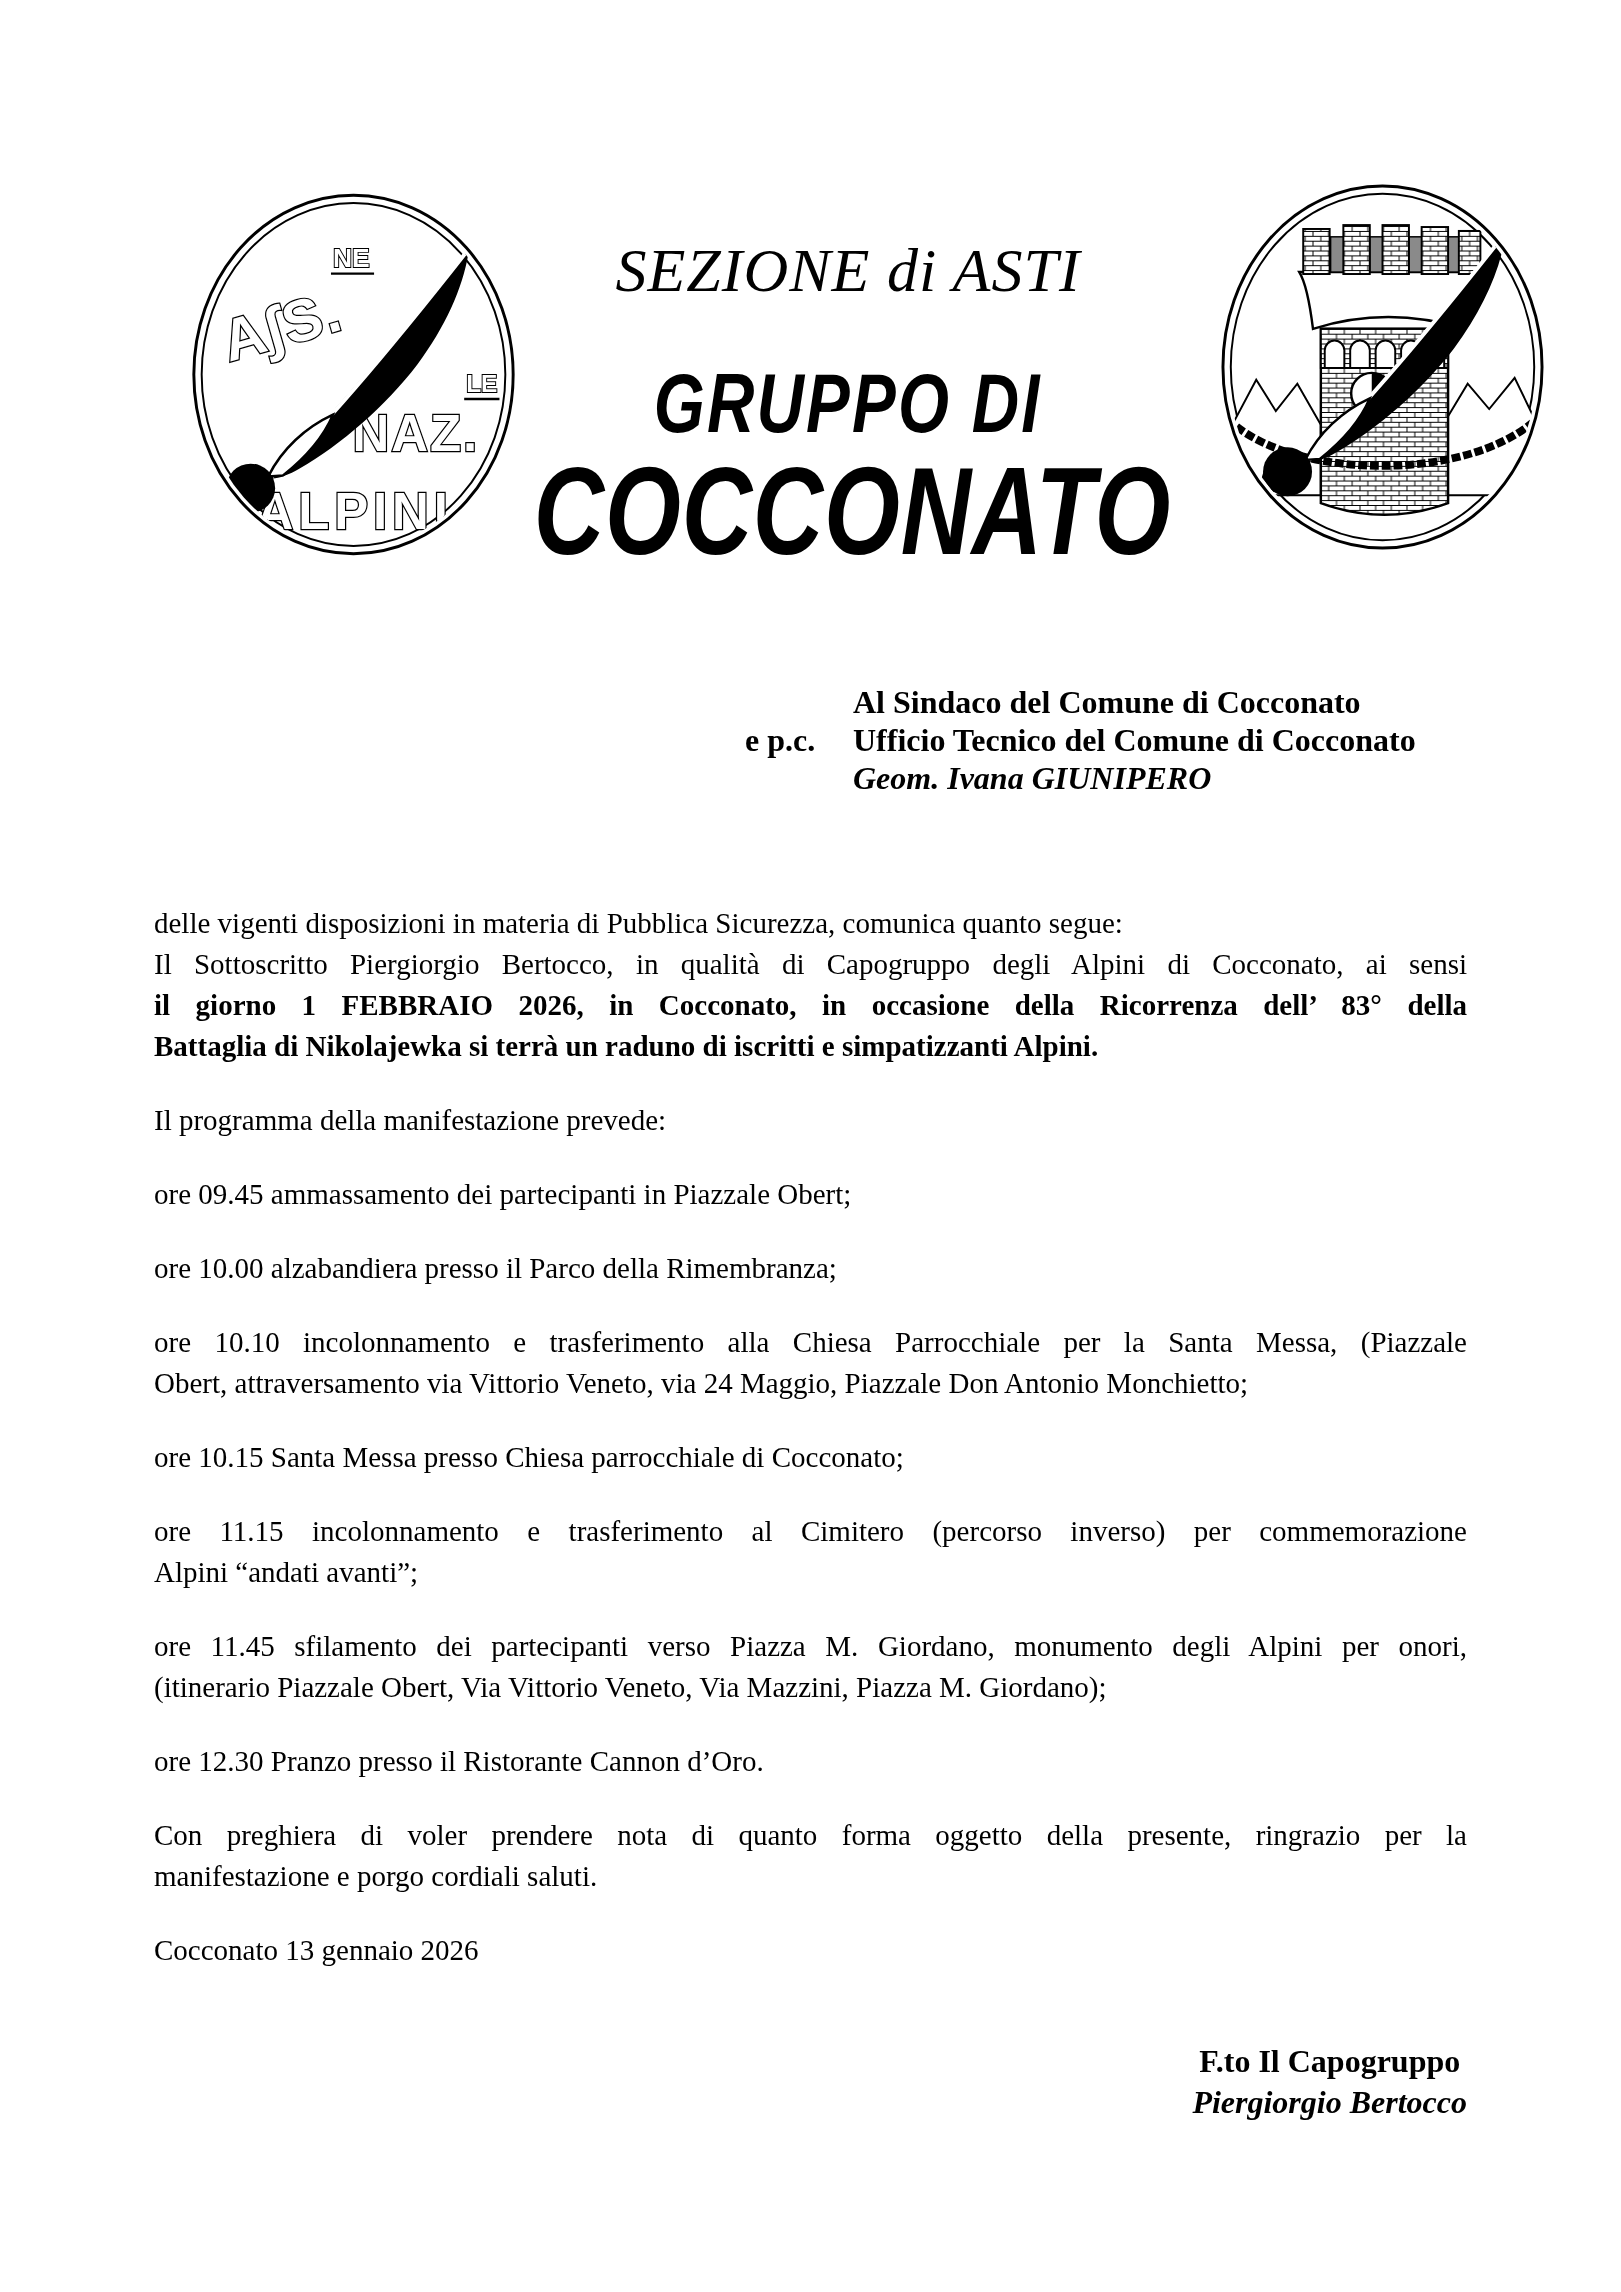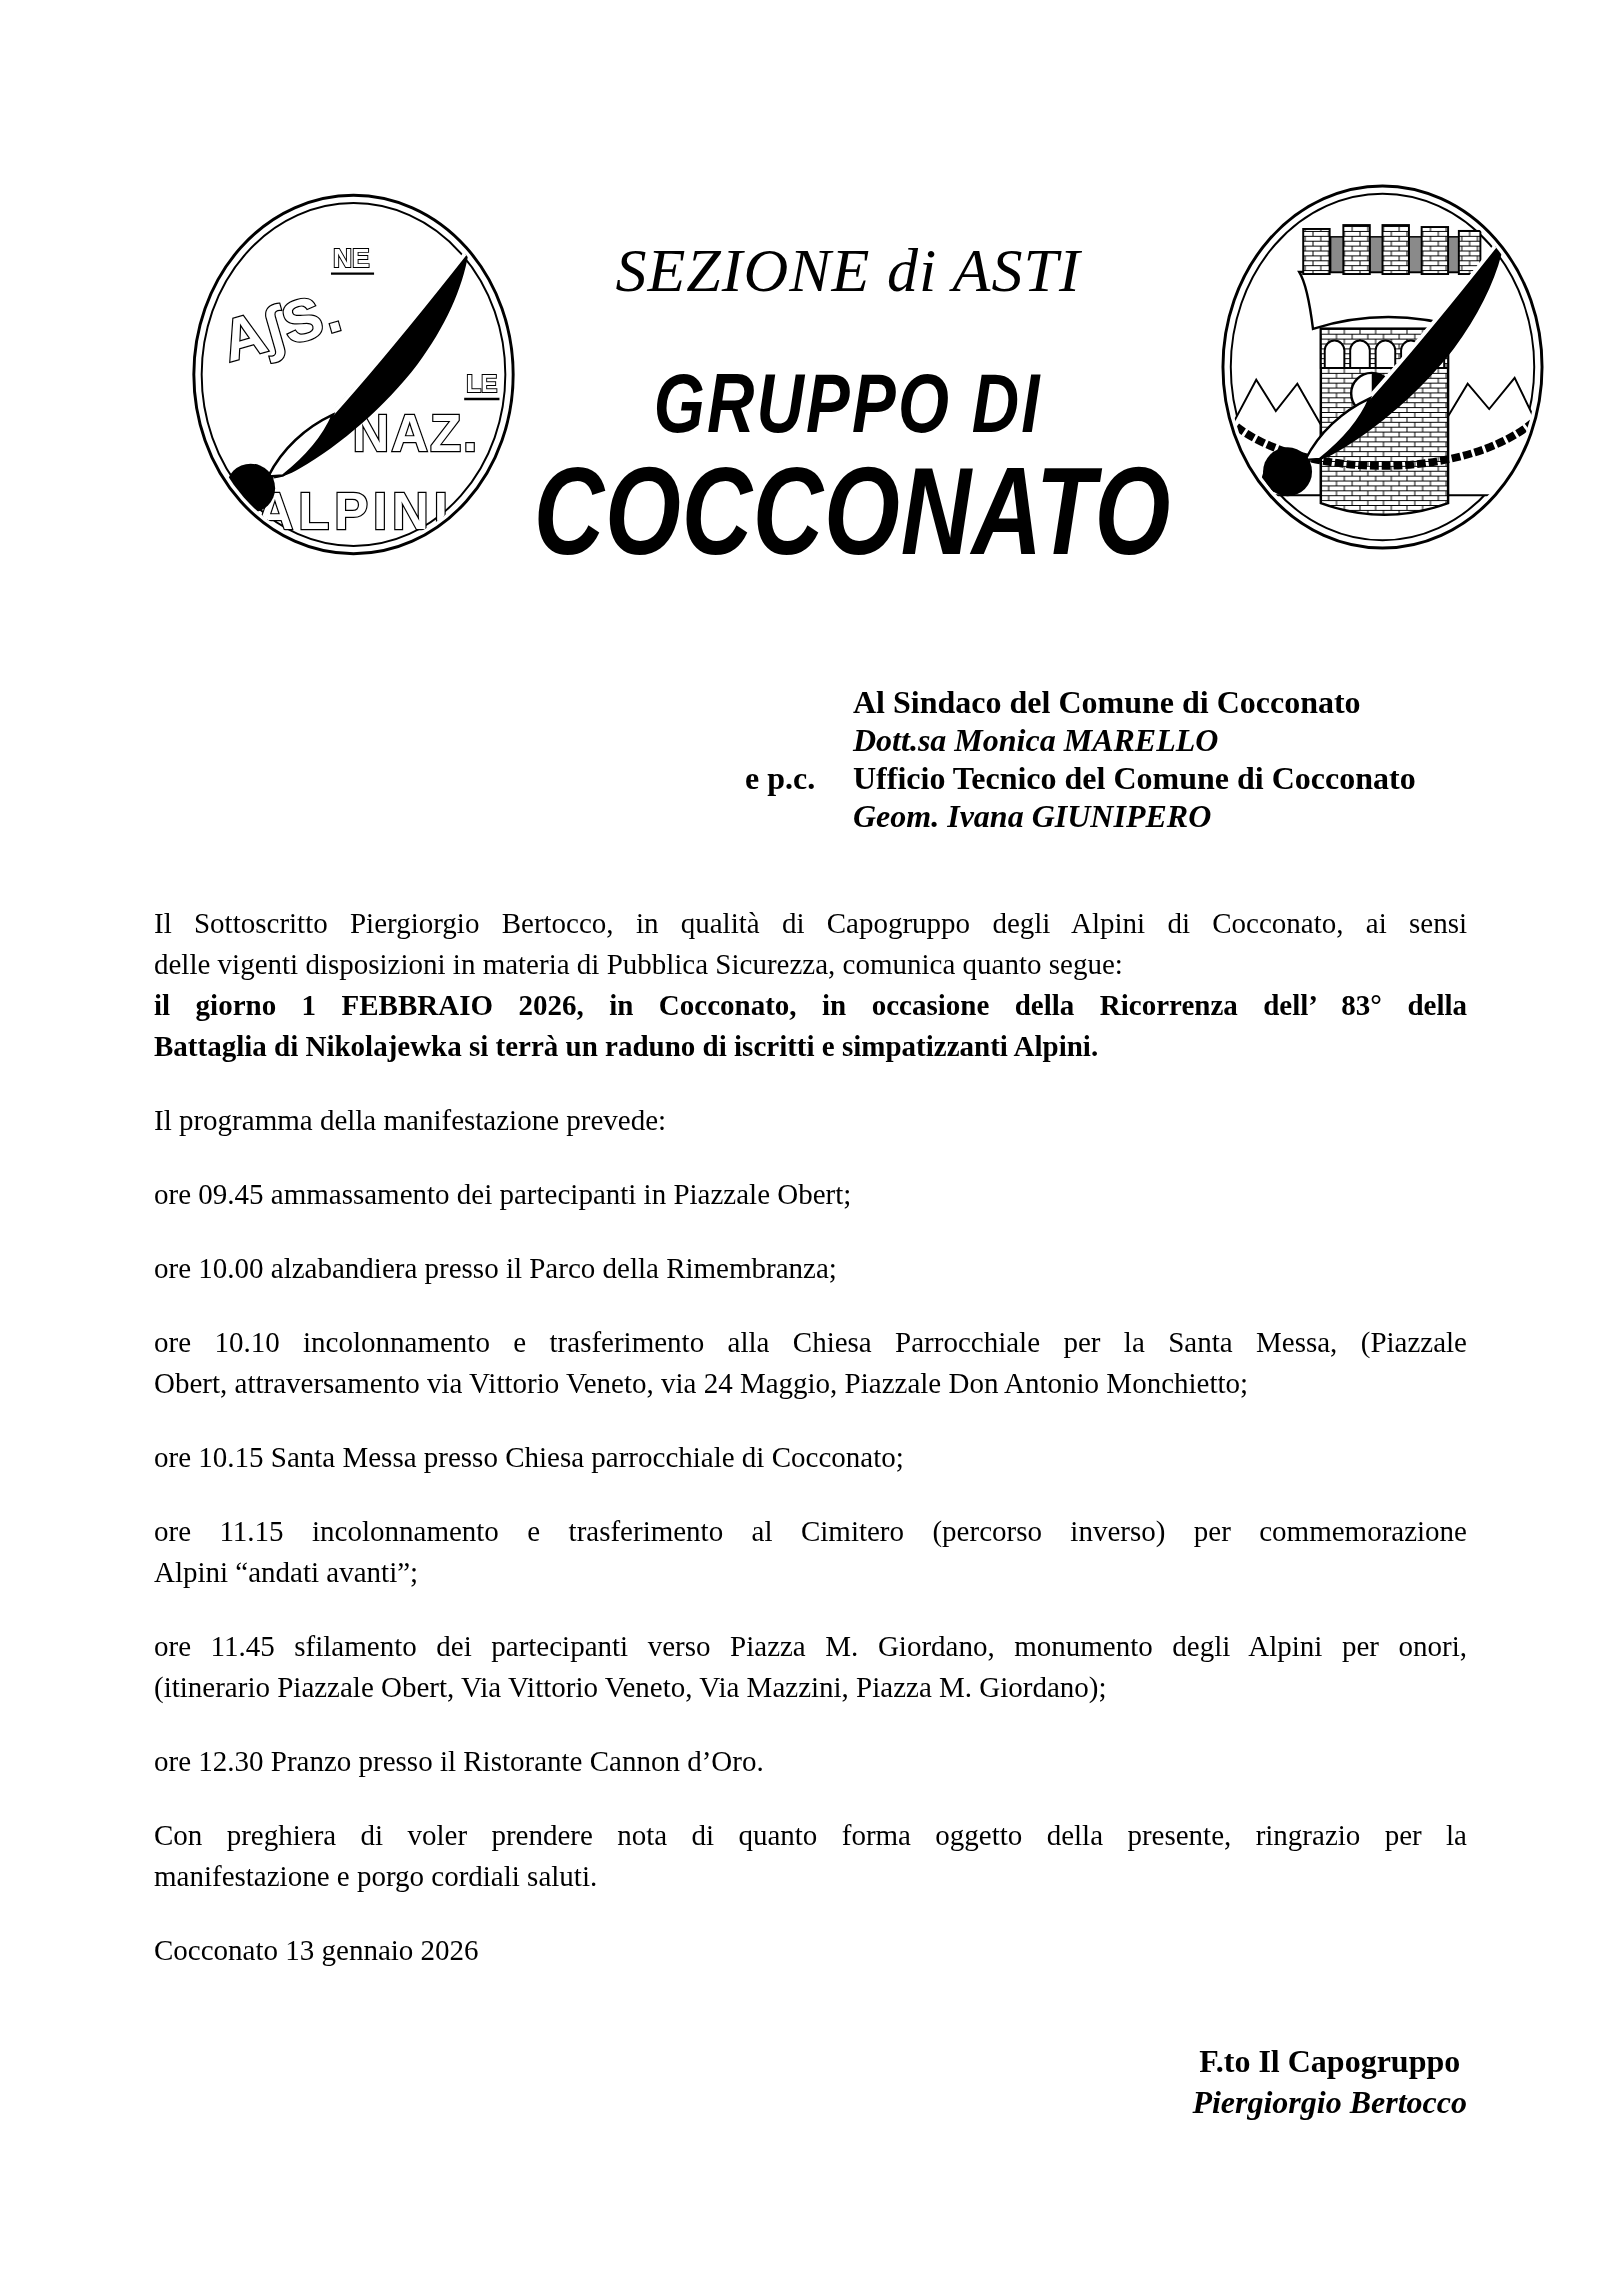--- a/index.html
+++ b/index.html
@@ -157,29 +157,28 @@
         <path d="M88,290 C150,232 232,130 287,60" stroke="#fff" stroke-width="4" fill="none"></path>
         <path d="M84,290 C98,262 122,240 150,227 C139,253 118,274 99,289 Z" fill="#fff" stroke="#000" stroke-width="2.5"></path>
         <circle cx="66" cy="302" r="25" fill="#000"></circle>
         <path d="M54,320 L26,354 L42,300 Z" fill="#000"></path>
       </g>
     </g>
   </svg>
 
   <div id="recipients">
     <div class="r-line ind">Al Sindaco del Comune di Cocconato</div>
-    <div class="r-line ind it">Dott.sa Monica MARELLO</div>
     <div class="r-line"><span class="pc-prefix">e p.c.</span><span>Ufficio Tecnico del Comune di Cocconato</span></div>
     <div class="r-line ind it">Geom. Ivana GIUNIPERO</div>
   </div>
 
   <div id="bodytext">
     <div class="para tight">
+      <span class="ln">delle vigenti disposizioni in materia di Pubblica Sicurezza, comunica quanto segue:</span>
       <span class="ln j">Il Sottoscritto Piergiorgio Bertocco, in qualità di Capogruppo degli Alpini di Cocconato, ai sensi</span>
-      <span class="ln">delle vigenti disposizioni in materia di Pubblica Sicurezza, comunica quanto segue:</span>
     </div>
     <div class="para bold">
       <span class="ln j">il giorno 1 FEBBRAIO 2026, in Cocconato, in occasione della Ricorrenza dell’ 83° della</span>
       <span class="ln">Battaglia di Nikolajewka si terrà un raduno di iscritti e simpatizzanti Alpini.</span>
     </div>
 
     <div class="para">
       <span class="ln">Il programma della manifestazione prevede:</span>
     </div>
 

